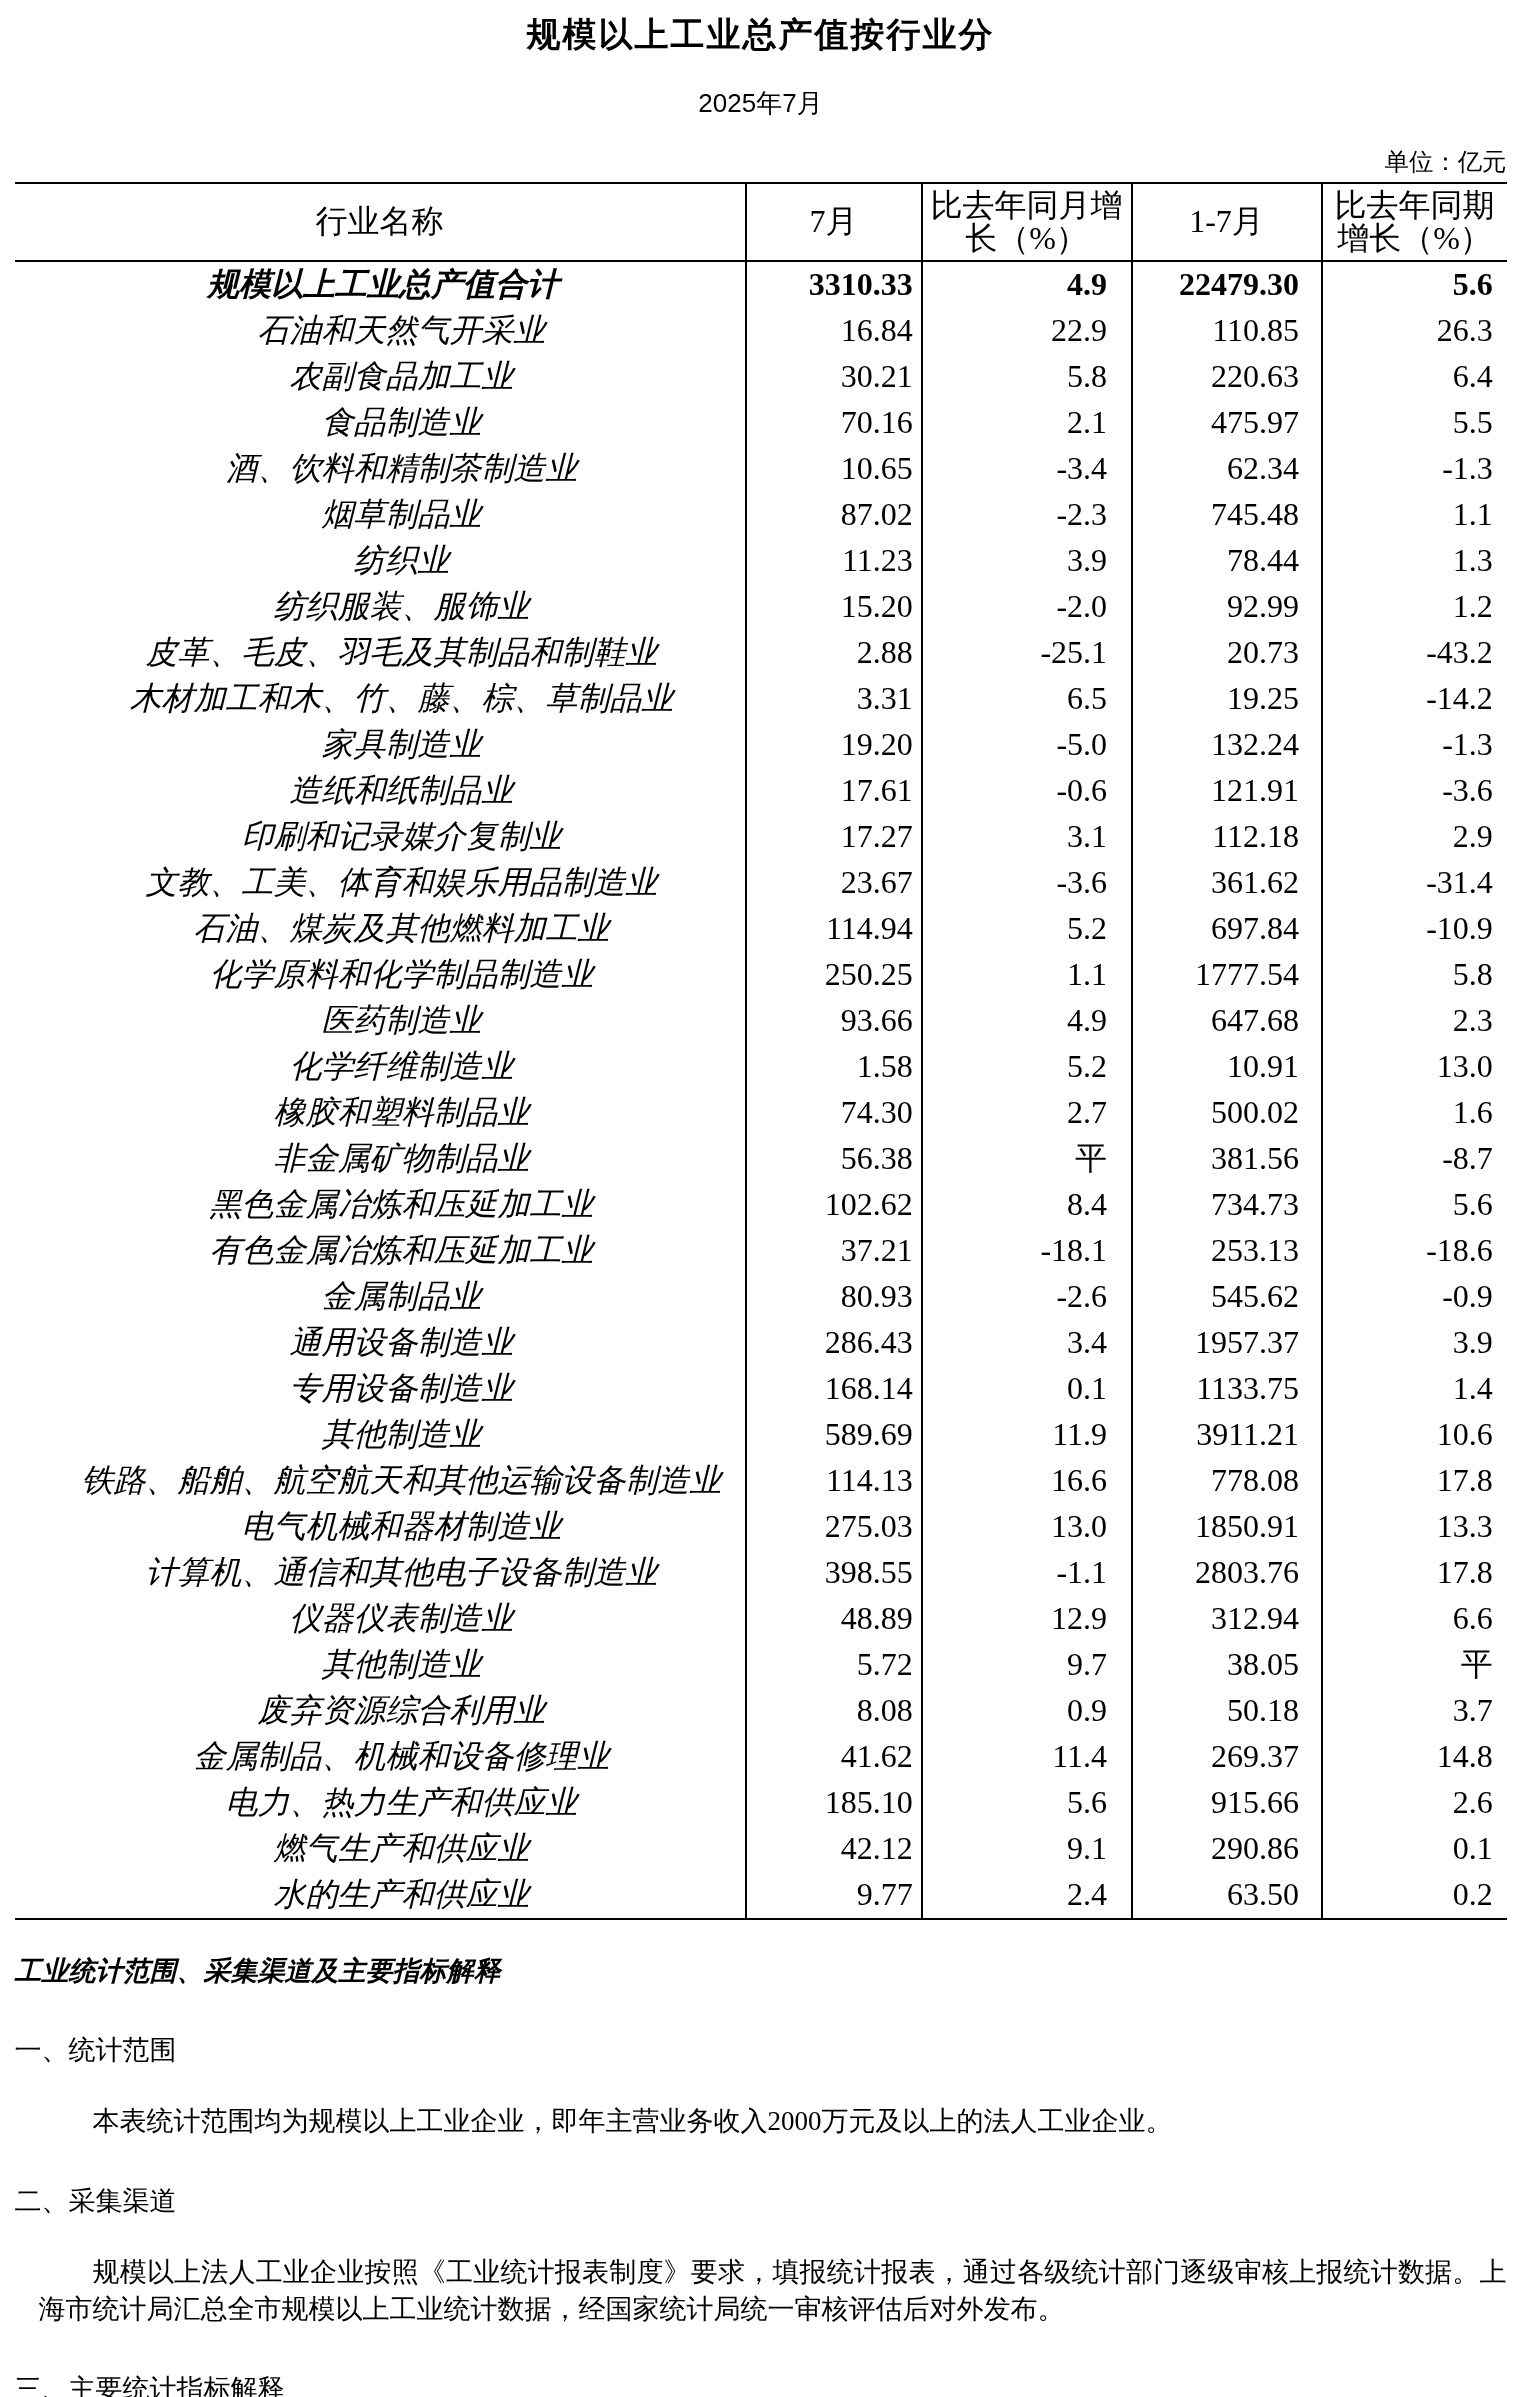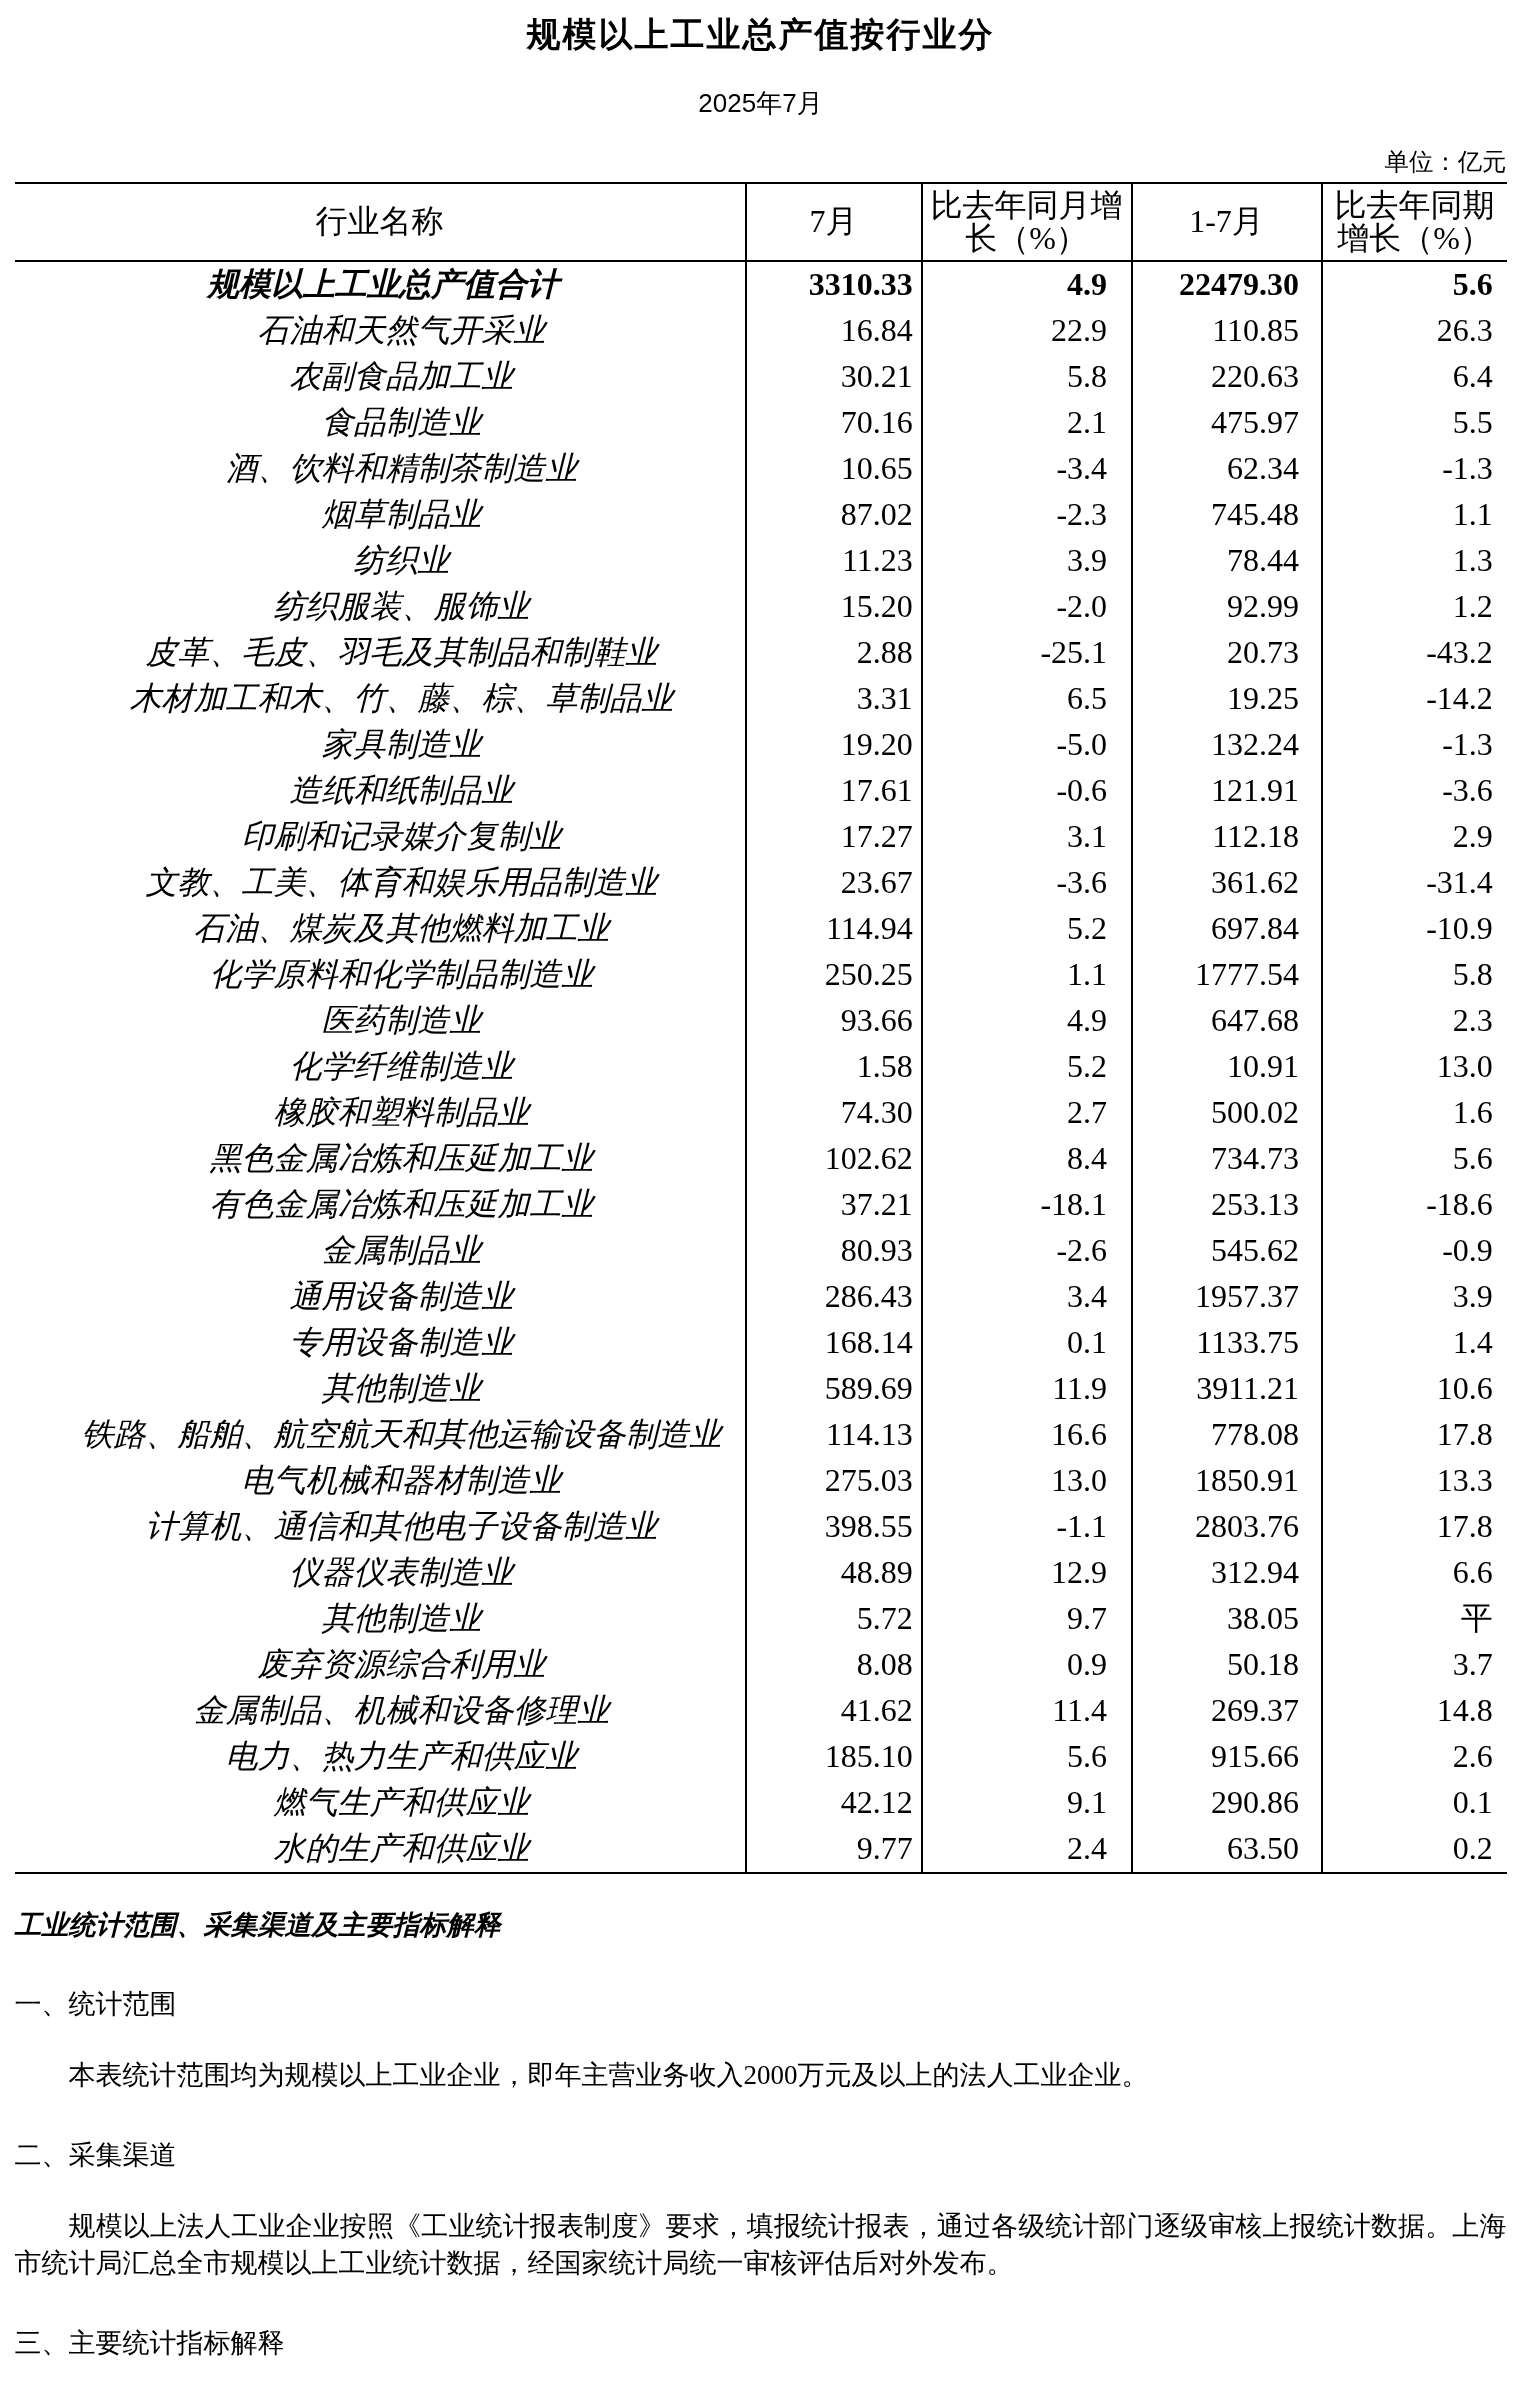--- a/index.html
+++ b/index.html
@@ -78,20 +78,21 @@
   }
   .note-title {
     margin-top:43px;
     font-size:27px;
   }
   .note-para {
     margin-top:35px;
     text-indent:2em;
     line-height:37px;
     text-align:justify;
+    margin-left:24px;
   }
 </style>
 </head>
 <body>
 
 <div class="page-title">规模以上工业总产值按行业分</div>
 <div class="page-subtitle">2025年7月</div>
 <div class="unit-label">单位：亿元</div>
 
 <table class="industry-table">
@@ -241,20 +242,27 @@
         <td class="num c5">13.0</td>
       </tr>
       <tr>
         <td class="name indent">橡胶和塑料制品业</td>
         <td class="num c2">74.30</td>
         <td class="num c3">2.7</td>
         <td class="num c4">500.02</td>
         <td class="num c5">1.6</td>
       </tr>
       <tr>
+        <td class="name indent">非金属矿物制品业</td>
+        <td class="num c2">56.38</td>
+        <td class="num c3">平</td>
+        <td class="num c4">381.56</td>
+        <td class="num c5">-8.7</td>
+      </tr>
+      <tr>
         <td class="name indent">黑色金属冶炼和压延加工业</td>
         <td class="num c2">102.62</td>
         <td class="num c3">8.4</td>
         <td class="num c4">734.73</td>
         <td class="num c5">5.6</td>
       </tr>
       <tr>
         <td class="name indent">有色金属冶炼和压延加工业</td>
         <td class="num c2">37.21</td>
         <td class="num c3">-18.1</td>

